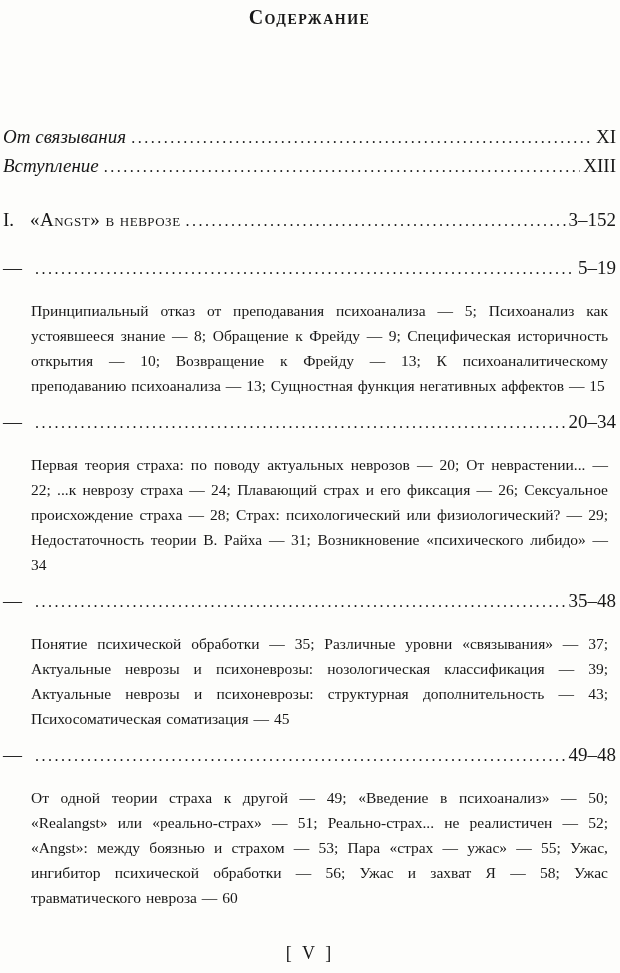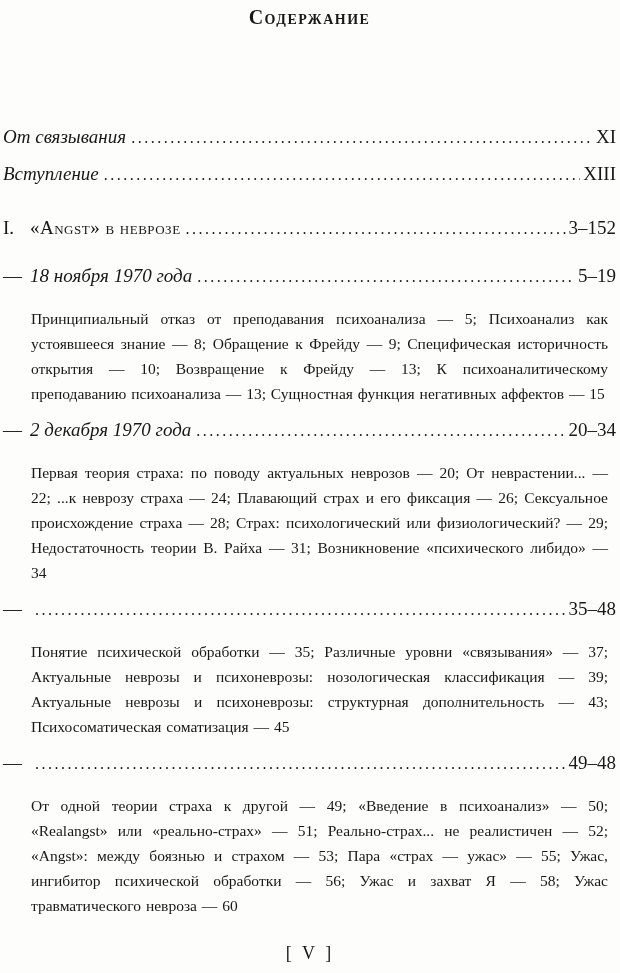--- a/index.html
+++ b/index.html
@@ -39,21 +39,21 @@
   .leader::after {
     content: "....................................................................................................................";
     letter-spacing: 2.5px;
     font-size: 16px;
     font-style: normal;
   }
   .pagenum { white-space: nowrap; font-style: normal; }
 
   .front { margin-top: 96px; }
   .front-line { font-style: italic; }
-  .front-line + .front-line { margin-top: 13px; }
+  .front-line + .front-line { margin-top: 5px; }
 
   .part-line { margin-top: 30px; }
   .numeral { flex: none; width: 27px; }
   .part-label { font-variant: small-caps; letter-spacing: 0.5px; }
 
   .sessions { margin-top: 24px; }
   .session + .session { margin-top: 12px; }
   .session-line { font-style: italic; }
   .marker { flex: none; width: 27px; font-style: normal; }
 
@@ -99,31 +99,29 @@
     <span class="part-label">«Angst» в неврозе</span>
     <span class="leader"></span>
     <span class="pagenum">3–152</span>
   </div>
 
   <div class="sessions">
 
     <div class="session">
       <div class="toc-line session-line">
         <span class="marker">—</span>
-        <span class="label">18 ноября 1970 года</span>
         <span class="leader"></span>
         <span class="pagenum">5–19</span>
       </div>
       <p class="topics">Принципиальный отказ от преподавания психоанализа — 5; Психоанализ как устоявшееся знание — 8; Обращение к Фрейду — 9; Специфическая историчность открытия — 10; Возвращение к Фрейду — 13; К психоаналитическому преподаванию психоанализа — 13; Сущностная функция негативных аффектов — 15</p>
     </div>
 
     <div class="session">
       <div class="toc-line session-line">
         <span class="marker">—</span>
-        <span class="label">2 декабря 1970 года</span>
         <span class="leader"></span>
         <span class="pagenum">20–34</span>
       </div>
       <p class="topics">Первая теория страха: по поводу актуальных неврозов — 20; От неврастении... — 22; ...к неврозу страха — 24; Плавающий страх и его фиксация — 26; Сексуальное происхождение страха — 28; Страх: психологический или физиологический? — 29; Недостаточность теории В. Райха — 31; Возникновение «психического либидо» — 34</p>
     </div>
 
     <div class="session">
       <div class="toc-line session-line">
         <span class="marker">—</span>
         <span class="leader"></span>

